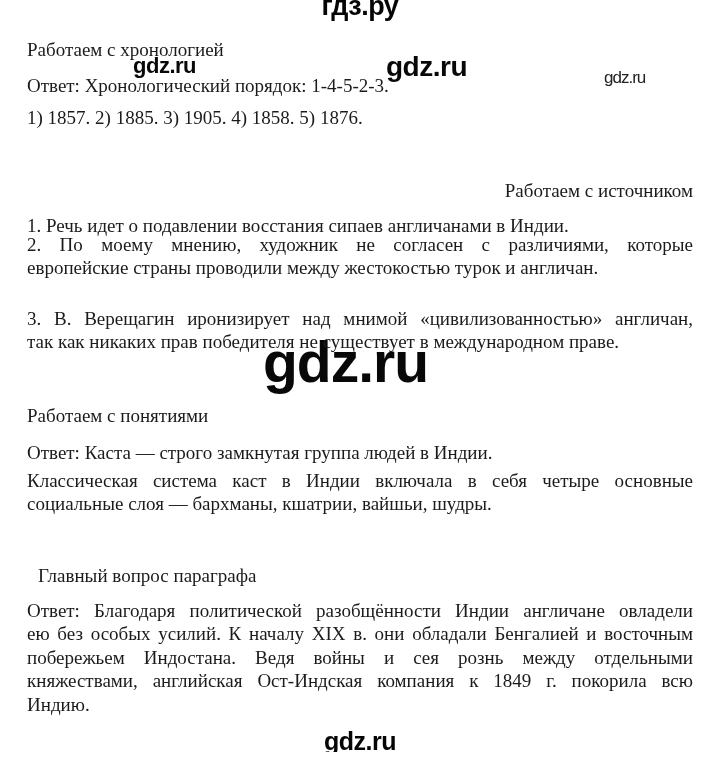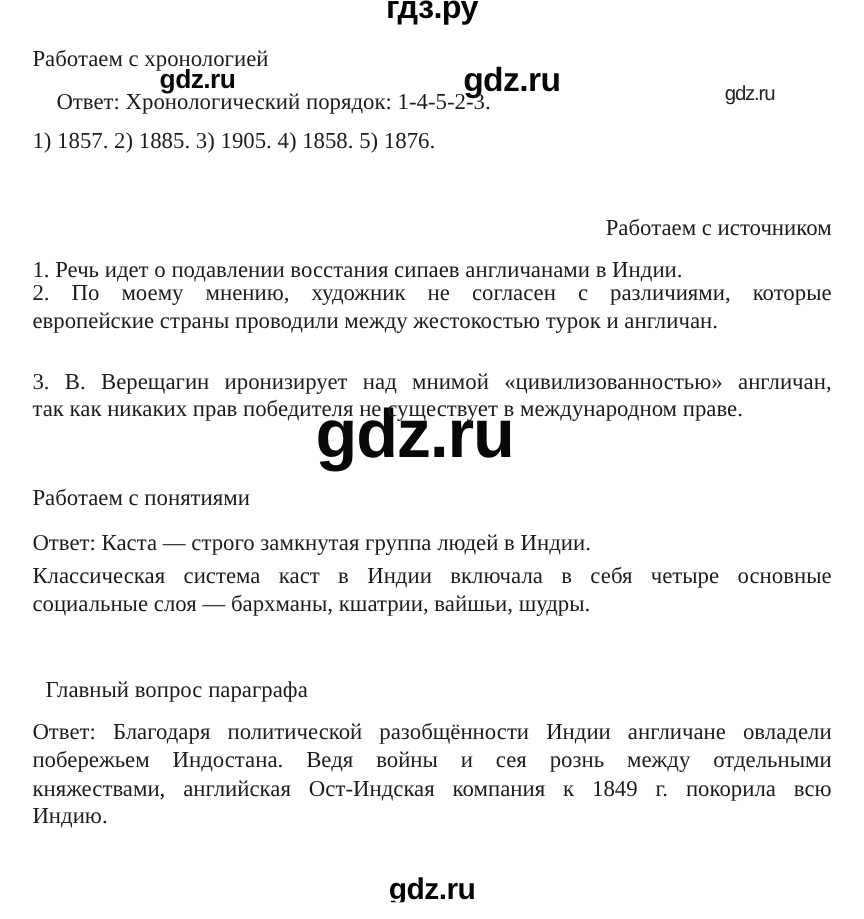--- a/index.html
+++ b/index.html
@@ -57,41 +57,42 @@
 <div class="page">
   <div class="site-logo header">гдз.ру</div>
 
   <div class="watermark wm1">gdz.ru</div>
   <div class="watermark wm2">gdz.ru</div>
   <div class="watermark wm3">gdz.ru</div>
   <div class="watermark wm4">gdz.ru</div>
 
   <div id="content">
       <div class="block heading" style="top: 38px;">Работаем с хронологией</div>
-      <div class="block answer-line" style="top: 74px; margin-left: 20px;">Ответ: Хронологический порядок: 1-4-5-2-3.</div>
+      <div class="block answer-line" style="top: 74px;">Ответ: Хронологический порядок: 1-4-5-2-3.</div>
       <div class="block answer-line" style="top: 106px;">1) 1857. 2) 1885. 3) 1905. 4) 1858. 5) 1876.</div>
       <div class="block heading" style="top: 179px; text-align: right;">Работаем с источником</div>
       <div class="block answer-line" style="top: 214px;">1. Речь идет о подавлении восстания сипаев англичанами в Индии.</div>
       <div class="block answer-paragraph" style="top: 233px;">
         <div class="jline">2. По моему мнению, художник не согласен с различиями, которые</div>
         <div class="jline final">европейские страны проводили между жестокостью турок и англичан.</div>
       </div>
       <div class="block answer-paragraph" style="top: 307px;">
         <div class="jline">3. В. Верещагин иронизирует над мнимой «цивилизованностью» англичан,</div>
         <div class="jline final">так как никаких прав победителя не существует в международном праве.</div>
       </div>
       <div class="block heading" style="top: 404px;">Работаем с понятиями</div>
       <div class="block answer-line" style="top: 441px;">Ответ: Каста — строго замкнутая группа людей в Индии.</div>
       <div class="block answer-paragraph" style="top: 469px;">
         <div class="jline">Классическая система каст в Индии включала в себя четыре основные</div>
         <div class="jline final">социальные слоя — бархманы, кшатрии, вайшьи, шудры.</div>
       </div>
       <div class="block heading" style="top: 564px; margin-left: 11px;">Главный вопрос параграфа</div>
       <div class="block answer-paragraph" style="top: 599px;">
         <div class="jline">Ответ: Благодаря политической разобщённости Индии англичане овладели</div>
+        <div class="jline">ею без особых усилий. К началу XIX в. они обладали Бенгалией и восточным</div>
         <div class="jline">побережьем Индостана. Ведя войны и сея рознь между отдельными</div>
         <div class="jline">княжествами, английская Ост-Индская компания к 1849 г. покорила всю</div>
         <div class="jline final">Индию.</div>
       </div>
     </div>
 
   <div class="site-logo footer">gdz.ru</div>
 </div>
 
 </body></html>

